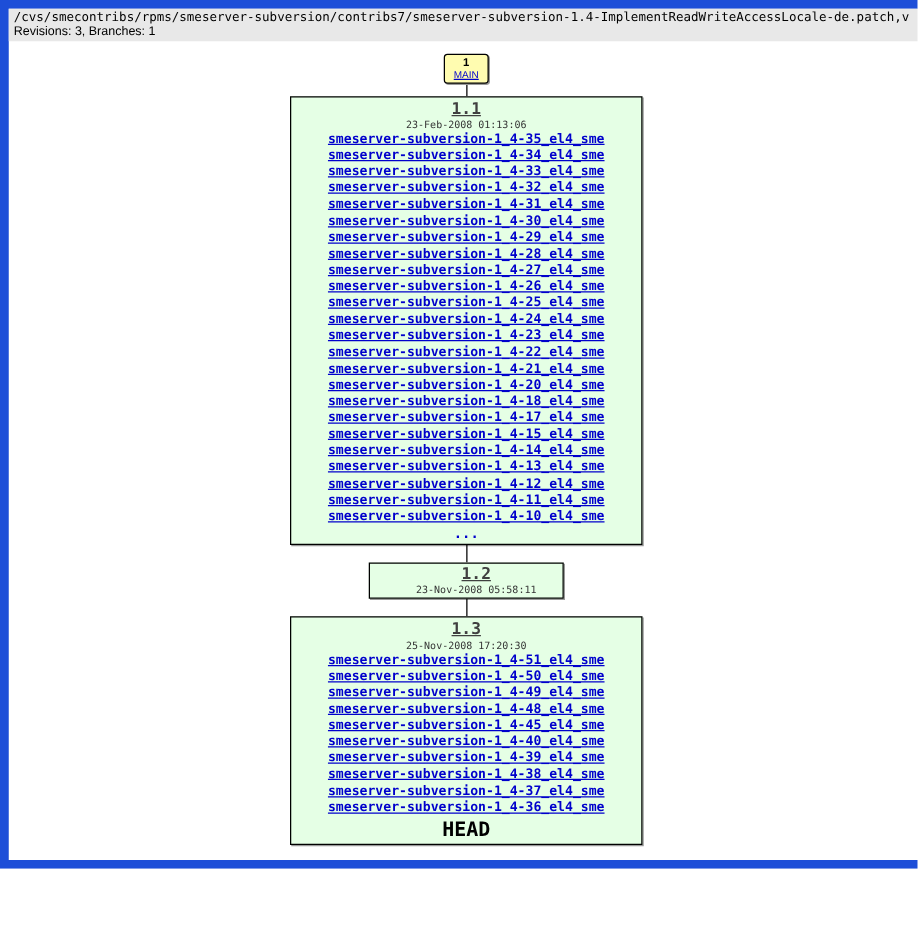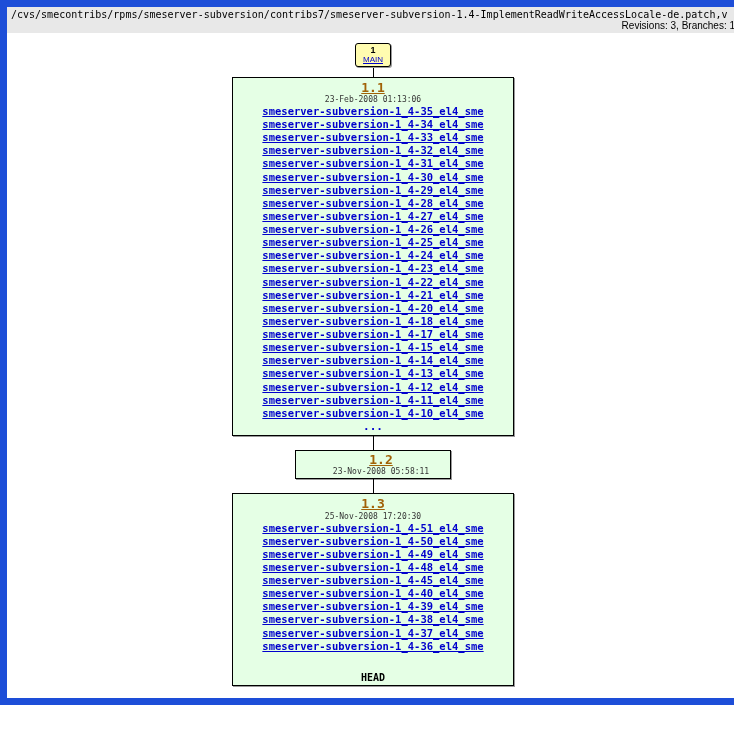--- a/index.html
+++ b/index.html
@@ -15,21 +15,20 @@
     background: #e8e8e8;
     padding: 2px 4px;
     font-size: 10px;
   }
   .header .path {
     font-family: monospace;
   }
   .header .stats {
     font-family: sans-serif;
     font-size: 10px;
-    text-align: right;
   }
   .canvas {
     position: relative;
     padding: 10px 0 12px 0;
   }
   .branch-box {
     position: relative;
     width: 34px;
     margin: 0 auto;
     background: #fffcb0;
@@ -66,21 +65,21 @@
     box-shadow: 1px 1px 0 #999;
   }
   .rev-box.small {
     width: 130px;
     padding: 2px 4px 1px 20px;
   }
   .rev-title {
     font-family: monospace;
     font-size: 13px;
     font-weight: bold;
-    color: #a16207;
+    color: #404040;
     text-decoration: underline;
     line-height: 1.1;
   }
   .rev-date {
     font-family: monospace;
     font-size: 8px;
     color: #333;
     margin-bottom: 1px;
   }
   .tag {
@@ -93,24 +92,24 @@
     white-space: nowrap;
   }
   .dots {
     font-family: monospace;
     font-size: 11px;
     color: #0000cc;
     font-weight: bold;
   }
   .head {
     font-family: monospace;
-    font-size: 10px;
+    font-size: 16px;
     color: #000;
     font-weight: bold;
-    margin-top: 19px;
+    margin-top: 1px;
   }
   .outer-border {
     border: 7px solid #1d4ed8;
     width: 732px;
   }
 </style>
 </head>
 <body>
 
 <div class="outer-border">

